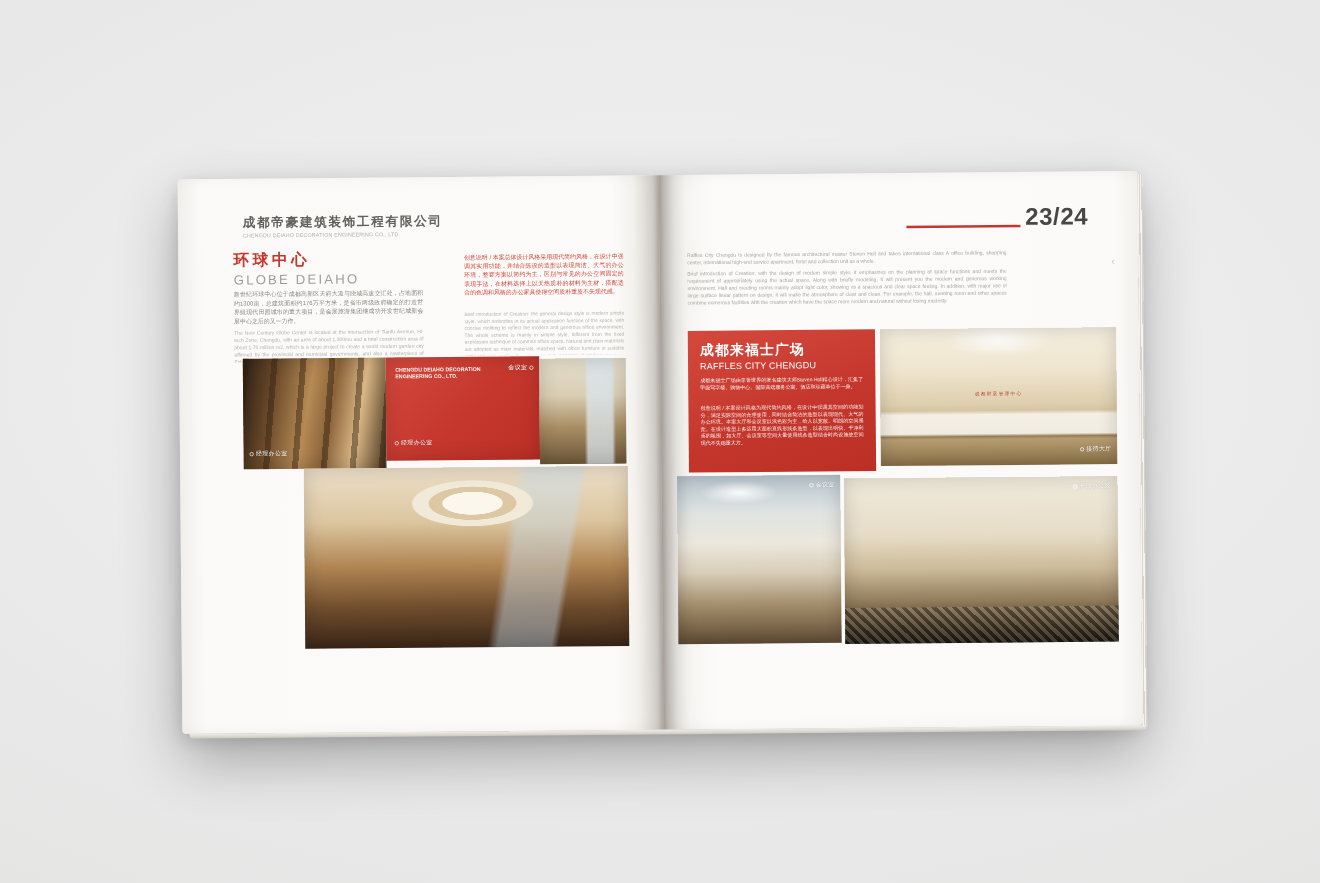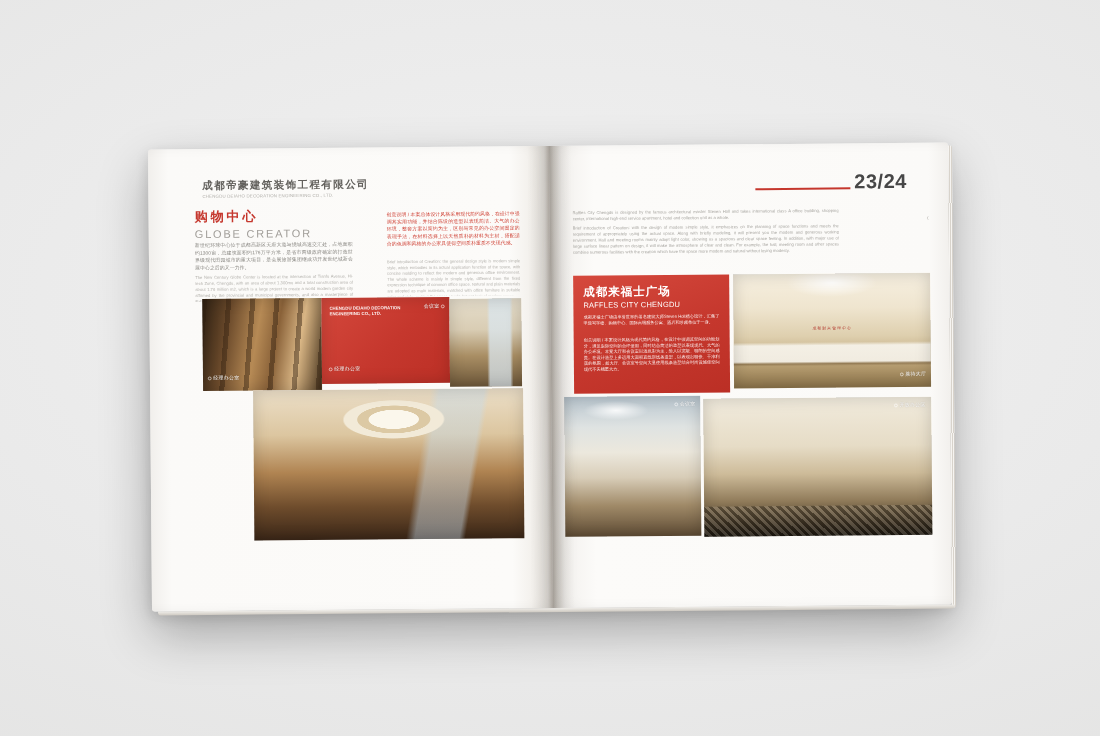--- a/index.html
+++ b/index.html
@@ -132,22 +132,22 @@
 <div class="stage">
   <div class="book">
 
     <div class="page page-left">
       <div class="abs lp-company">
         <div class="cn">成都帝豪建筑装饰工程有限公司</div>
         <div class="en">CHENGDU DEIAHO DECORATION ENGINEERING CO., LTD.</div>
       </div>
 
       <div class="abs lp-title">
-        <div class="cn">购物中心</div>
-        <div class="en">GLOBE CREATOR</div>
+        <div class="cn">环球中心</div>
+        <div class="en">GLOBE DEIAHO</div>
       </div>
 
       <div class="abs clip lp-intro-cn">
         <div class="sc just">新世纪环球中心位于成都高新区天府大道与绕城高速交汇处，占地面积约1300亩，总建筑面积约176万平方米，是省市两级政府确定的打造世界级现代田园城市的重大项目，是会展旅游集团继成功开发世纪城新会展中心之后的又一力作。</div>
       </div>
       <div class="abs clip lp-intro-en">
         <div class="sc just">The New Century Globe Center is located at the intersection of Tianfu Avenue, Hi-tech Zone, Chengdu, with an area of about 1,300mu and a total construction area of about 1.76 million m2, which is a large project to create a world modern garden city affirmed by the provincial and municipal governments, and also a masterpiece of Exhibition &amp; Travel Group after succeeding in developing the New Convention and Exhibition Center in the Century City.</div>
       </div>
       <div class="abs clip lp-creative-cn">
         <div class="sc just">创意说明 / 本案总体设计风格采用现代简约风格，在设计中强调其实用功能，并结合陈设的造型以表现简洁、大气的办公环境，整套方案以简约为主，区别与常见的办公空间固定的表现手法，在材料选择上以天然质朴的材料为主材，搭配适合的色调和风格的办公家具使得空间质朴重质不失现代感。</div>

